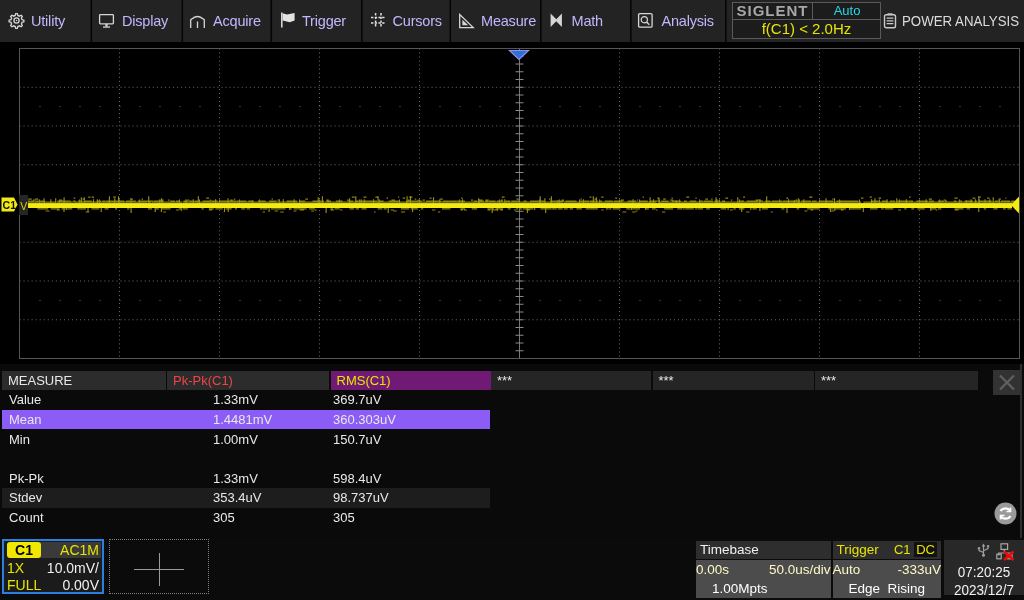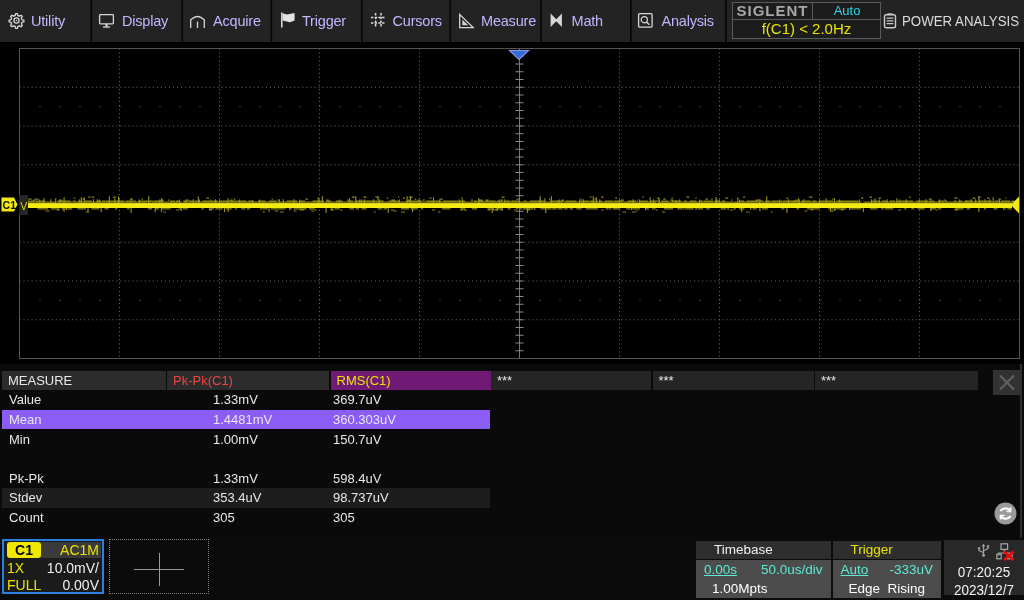--- a/index.html
+++ b/index.html
@@ -38,22 +38,22 @@
   color:#000; font-weight:bold; font-size:14px; text-align:center; line-height:16px; }
 #chbox .ac1m { position:absolute; right:3px; top:1px; color:#e8e400; line-height:16px; }
 #chbox .row2 { position:absolute; left:3px; right:3px; top:19px; height:17px; line-height:17px; }
 #chbox .row3 { position:absolute; left:3px; right:3px; top:36px; height:17px; line-height:17px; }
 .yel { color:#e8e400; }
 .wht { color:#f0f0f0; }
 .rgt { float:right; }
 #addbox { position:absolute; left:109px; top:1px; width:100px; height:55px; border:1px dotted #808080; }
 #tbbox { position:absolute; left:696px; top:3px; width:134.5px; height:56.5px; }
 #trbox { position:absolute; left:832.5px; top:3px; width:108.5px; height:56.5px; }
-.ibox .title { position:absolute; left:0; top:0; width:100%; height:17.5px; background:#2e2e2e; line-height:17.5px; padding:0 18px; color:#f0f0f0; }
-.ibox .vrow1 { position:absolute; left:0; top:18.5px; width:100%; height:19px; background:#4c4c4c; line-height:19px; padding:0 8px; color:#5eead4;text-decoration:underline; }
+.ibox .title { position:absolute; left:0; top:0; width:100%; height:17.5px; background:#2e2e2e; line-height:17.5px; padding:0 4px; color:#f0f0f0; }
+.ibox .vrow1 { position:absolute; left:0; top:18.5px; width:100%; height:19px; background:#4c4c4c; line-height:19px; padding:0 0; color:#fef9c3; }
 .ibox .vrow2 { position:absolute; left:0; top:37.5px; width:100%; height:19px; background:#4c4c4c; line-height:19px; padding:0 16px; color:#fff; }
 #rpanel { position:absolute; left:944px; top:1.5px; width:80px; height:55.5px; background:#282828; }
 #clock { position:absolute; left:939px; top:0; width:90px; height:62px; color:#f2f2f2; text-align:center; font-size:14.5px; transform:scaleX(0.93); transform-origin:50% 0; }
 #clock .t1 { position:absolute; left:0; top:25.5px; width:100%; }
 #clock .t2 { position:absolute; left:0; top:43.5px; width:100%; }
 .dcchip { background:#111; color:#e8e400; padding:0 2px; font-size:13px; }
 </style></head>
 <body>
 <div id="screen">
 

